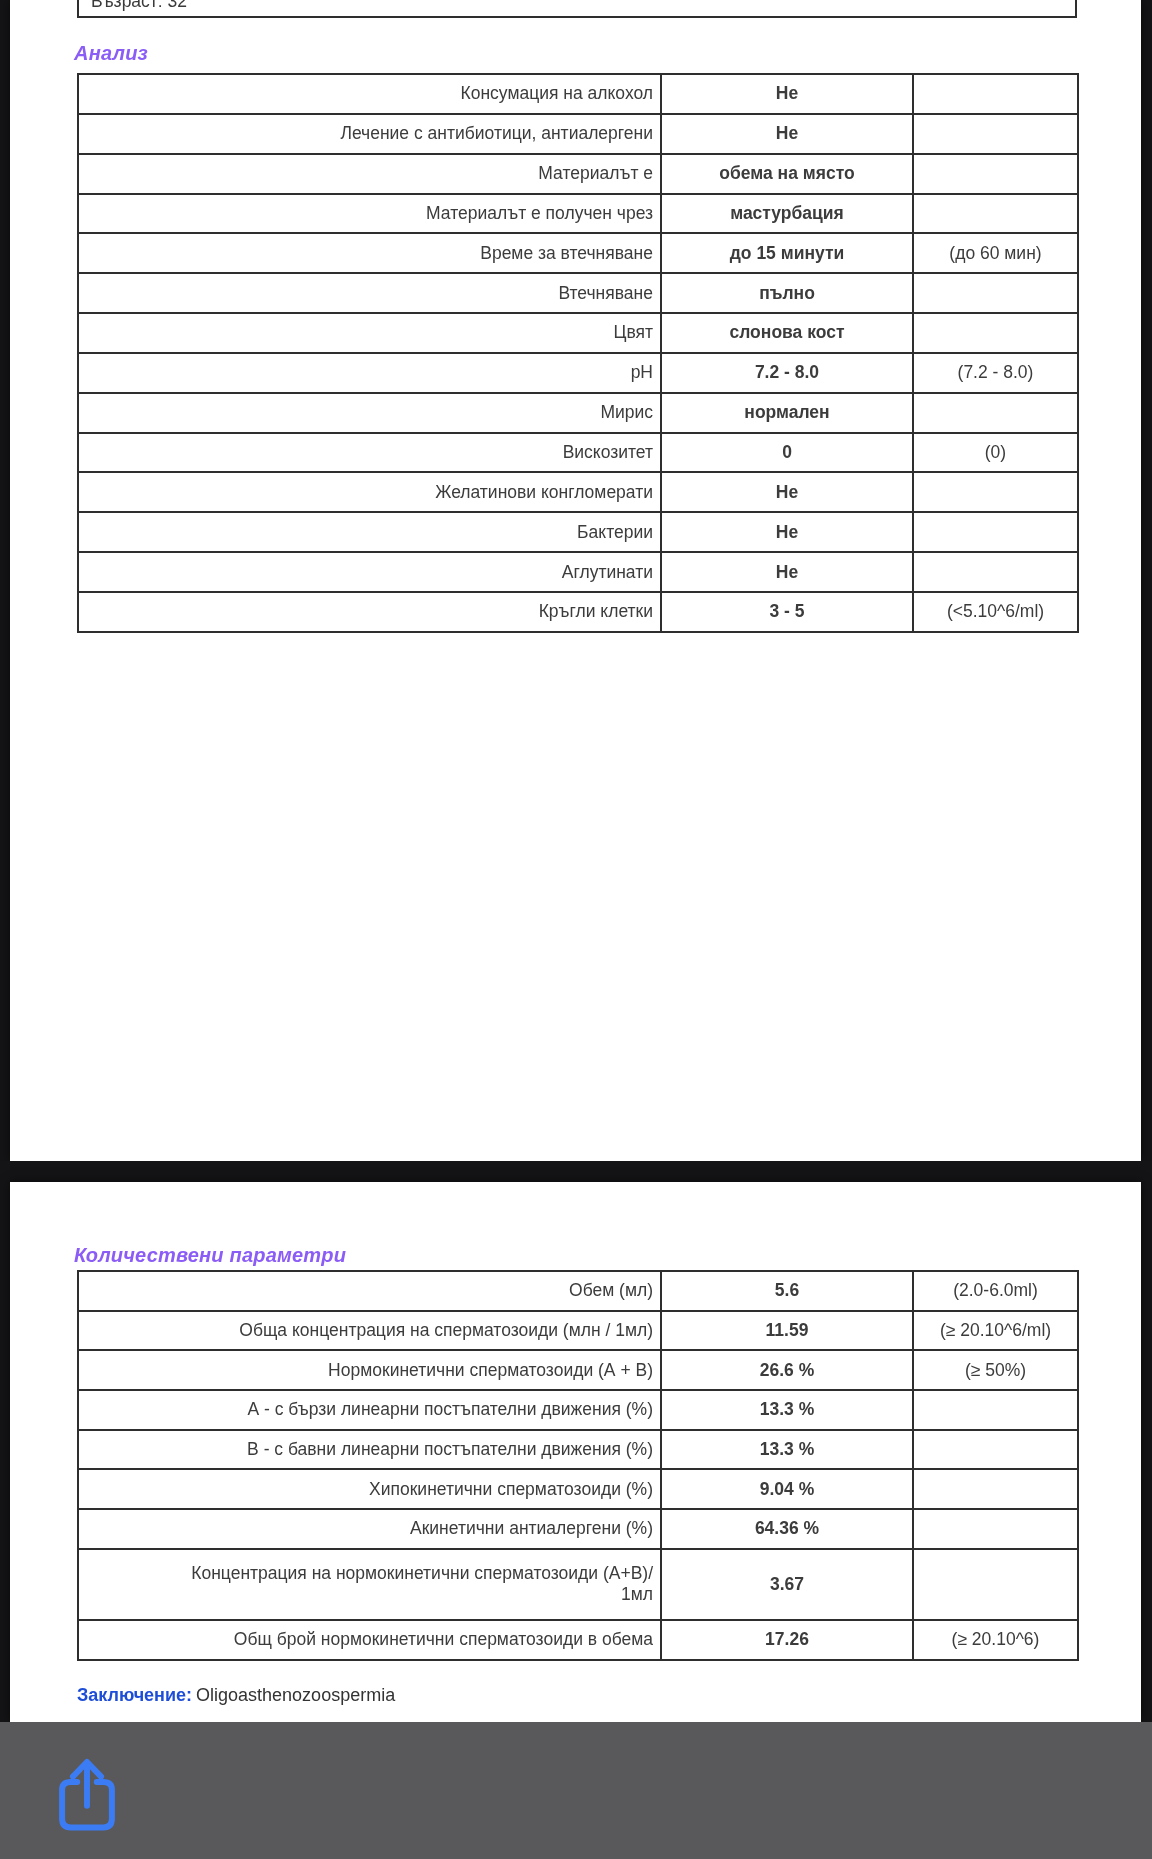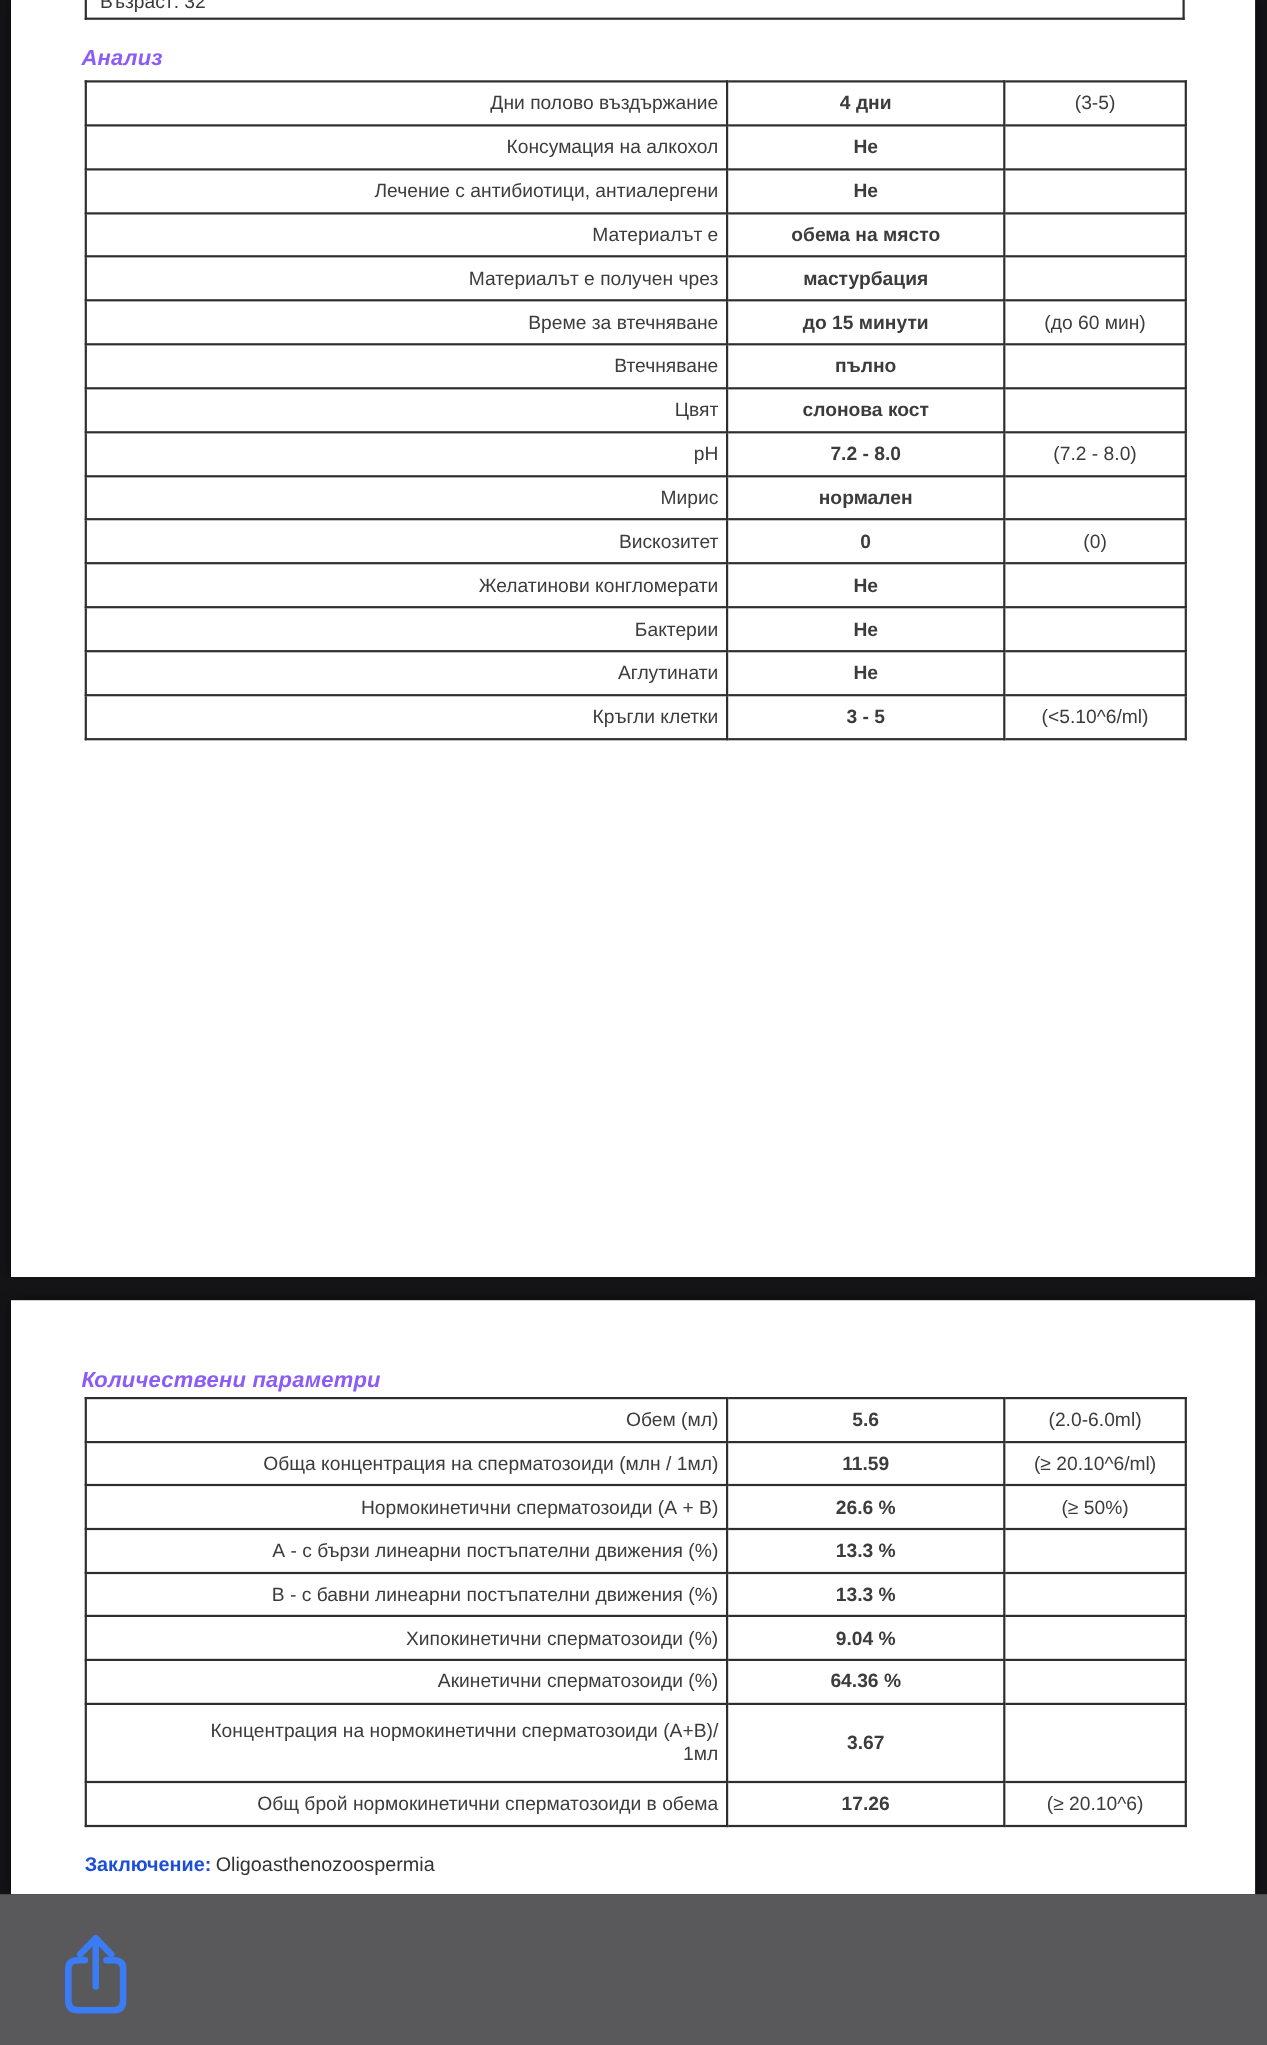--- a/index.html
+++ b/index.html
@@ -87,25 +87,20 @@
   </div>
   <h2 class="section" id="t1-title">Анализ</h2>
   <table class="report" id="table1">
     <colgroup>
         <col style="width:583px">
         <col style="width:252px">
         <col style="width:165px">
       </colgroup>
     <tbody>
         <tr>
-    <td class="c-label"><span class="l1">Дни полово въздържание</span><span class="l2"></span></td>
-    <td class="c-value">4 дни</td>
-    <td class="c-ref">(3-5)</td>
-  </tr>
-        <tr>
     <td class="c-label"><span class="l1">Консумация на алкохол</span><span class="l2"></span></td>
     <td class="c-value">Не</td>
     <td class="c-ref"></td>
   </tr>
         <tr>
     <td class="c-label"><span class="l1">Лечение с антибиотици, антиалергени</span><span class="l2"></span></td>
     <td class="c-value">Не</td>
     <td class="c-ref"></td>
   </tr>
         <tr>
@@ -207,21 +202,21 @@
     <td class="c-label"><span class="l1">В - с бавни линеарни постъпателни движения (%)</span><span class="l2"></span></td>
     <td class="c-value">13.3 %</td>
     <td class="c-ref"></td>
   </tr>
         <tr>
     <td class="c-label"><span class="l1">Хипокинетични сперматозоиди (%)</span><span class="l2"></span></td>
     <td class="c-value">9.04 %</td>
     <td class="c-ref"></td>
   </tr>
         <tr>
-    <td class="c-label"><span class="l1">Акинетични сперматозоиди (%)</span><span class="l2"></span></td>
+    <td class="c-label"><span class="l1">Акинетични антиалергени (%)</span><span class="l2"></span></td>
     <td class="c-value">64.36 %</td>
     <td class="c-ref"></td>
   </tr>
         <tr class="tall">
     <td class="c-label"><span class="l1">Концентрация на нормокинетични сперматозоиди (А+В)/</span><span class="l2">1мл</span></td>
     <td class="c-value">3.67</td>
     <td class="c-ref"></td>
   </tr>
         <tr>
     <td class="c-label"><span class="l1">Общ брой нормокинетични сперматозоиди в обема</span><span class="l2"></span></td>

